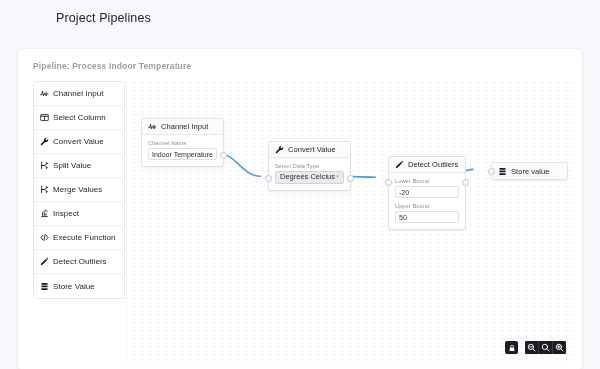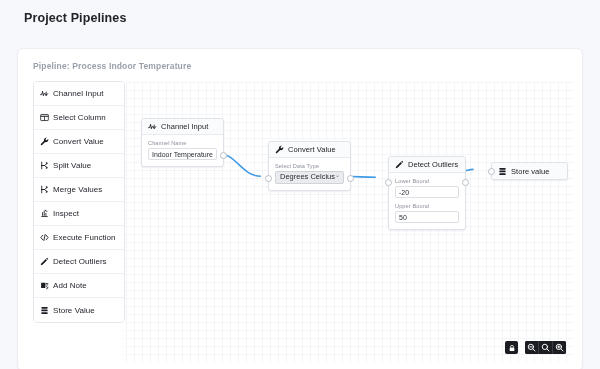--- a/index.html
+++ b/index.html
@@ -20,22 +20,22 @@
   #page-title {
     position: absolute;
     left: 24px;
     top: 10px;
     font-size: 12.5px;
     line-height: 16px;
     letter-spacing: .1px;
     color: #22242a;
     white-space: nowrap;
   }
-  #page-title .strong { font-weight: bold; }
-  #page-title .light  { font-weight: bold; }
+  #page-title .strong { font-weight: normal; margin-left: 32px; }
+  #page-title .light  { font-weight: normal; }
 
   
   #pipeline-card {
     position: absolute;
     left: 17px;
     top: 48px;
     width: 566px;
     height: 323px;
     background: #ffffff;
     border: 1px solid #eceef2;
@@ -324,30 +324,20 @@
     <div class="palette-item">
       <span class="ic">
           <svg viewBox="0 0 16 16" fill="currentColor">
             <path d="M12.6 1.2 L14.8 3.4 L13.2 5 L11 2.8 z"></path>
             <path d="M10.2 3.6 L12.4 5.8 L4.4 13.8 L1.2 14.8 L2.2 11.6 z"></path>
           </svg>
         </span>
       <span class="p-label">Detect Outliers</span>
     </div>
 
-    <div class="palette-item">
-      <span class="ic">
-          <svg viewBox="0 0 16 16" fill="none" stroke="currentColor" stroke-width="1.4" stroke-linecap="round">
-            <path d="M2 3 H9.5 V12.6 H2 z" fill="currentColor" stroke="none"></path>
-            <path d="M10.6 4.4 L14 4.4 M10.6 7 L14 7"></path>
-            <path d="M11.4 10 L14.6 12 L11.4 14"></path>
-          </svg>
-        </span>
-      <span class="p-label">Add Note</span>
-    </div>
 
     <div class="palette-item">
       <span class="ic">
           <svg viewBox="0 0 16 16" fill="currentColor">
             <rect x="2.4" y="1.6" width="11.2" height="3.1" rx="1"></rect>
             <rect x="2.4" y="6.4" width="11.2" height="3.1" rx="1"></rect>
             <rect x="2.4" y="11.2" width="11.2" height="3.1" rx="1"></rect>
           </svg>
         </span>
       <span class="p-label">Store Value</span>

